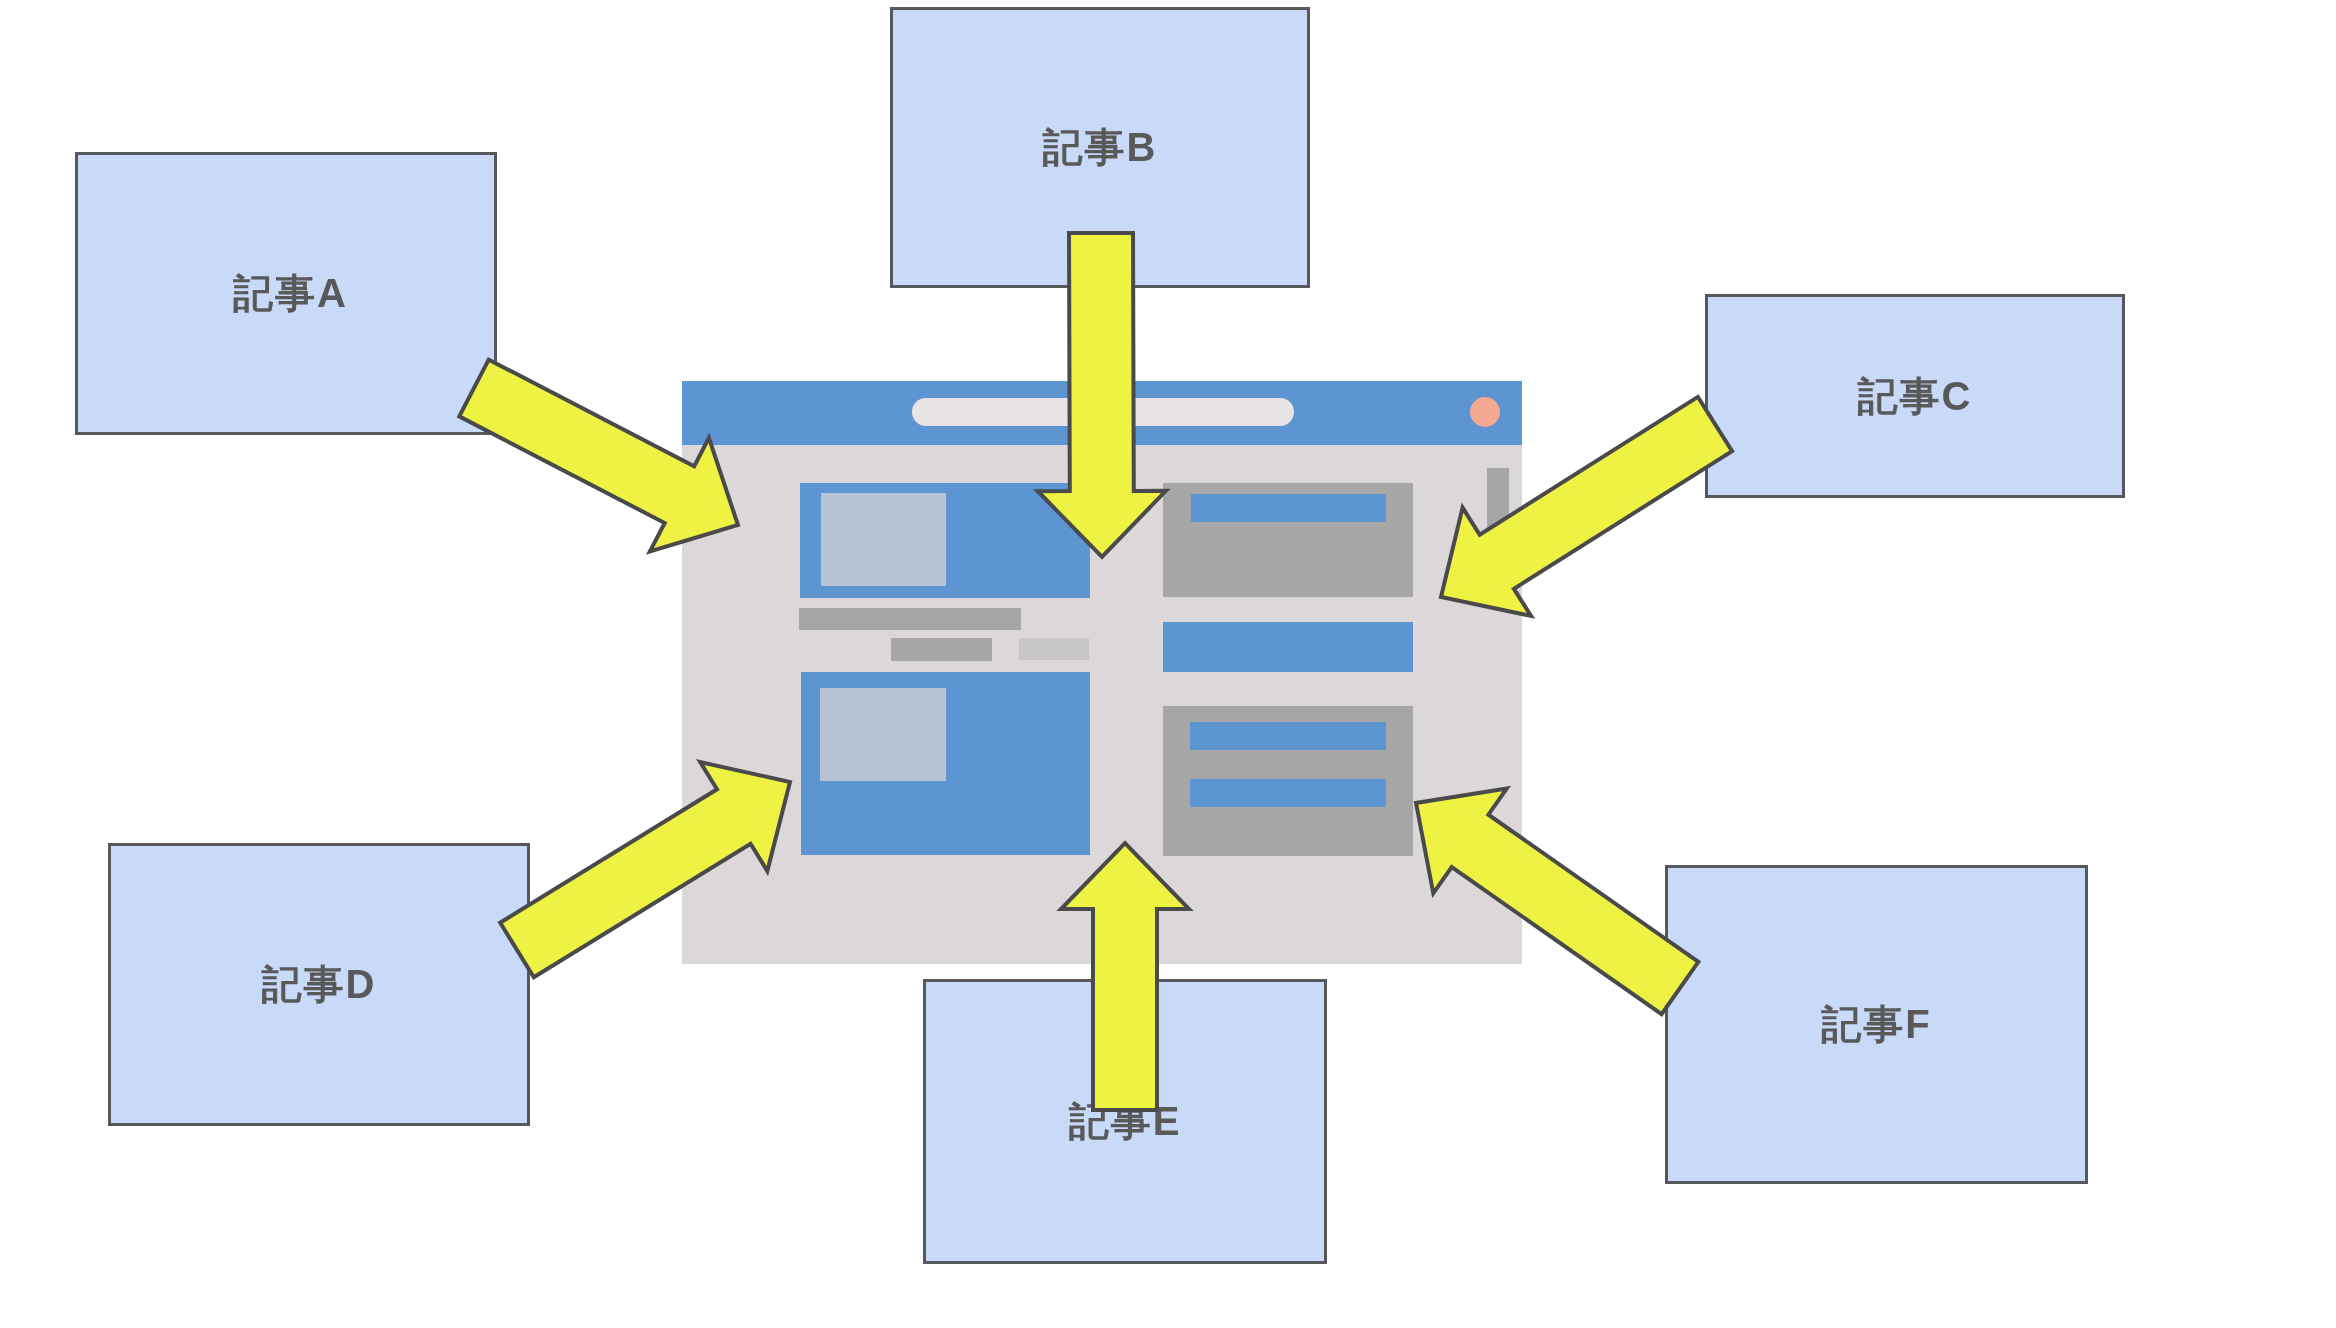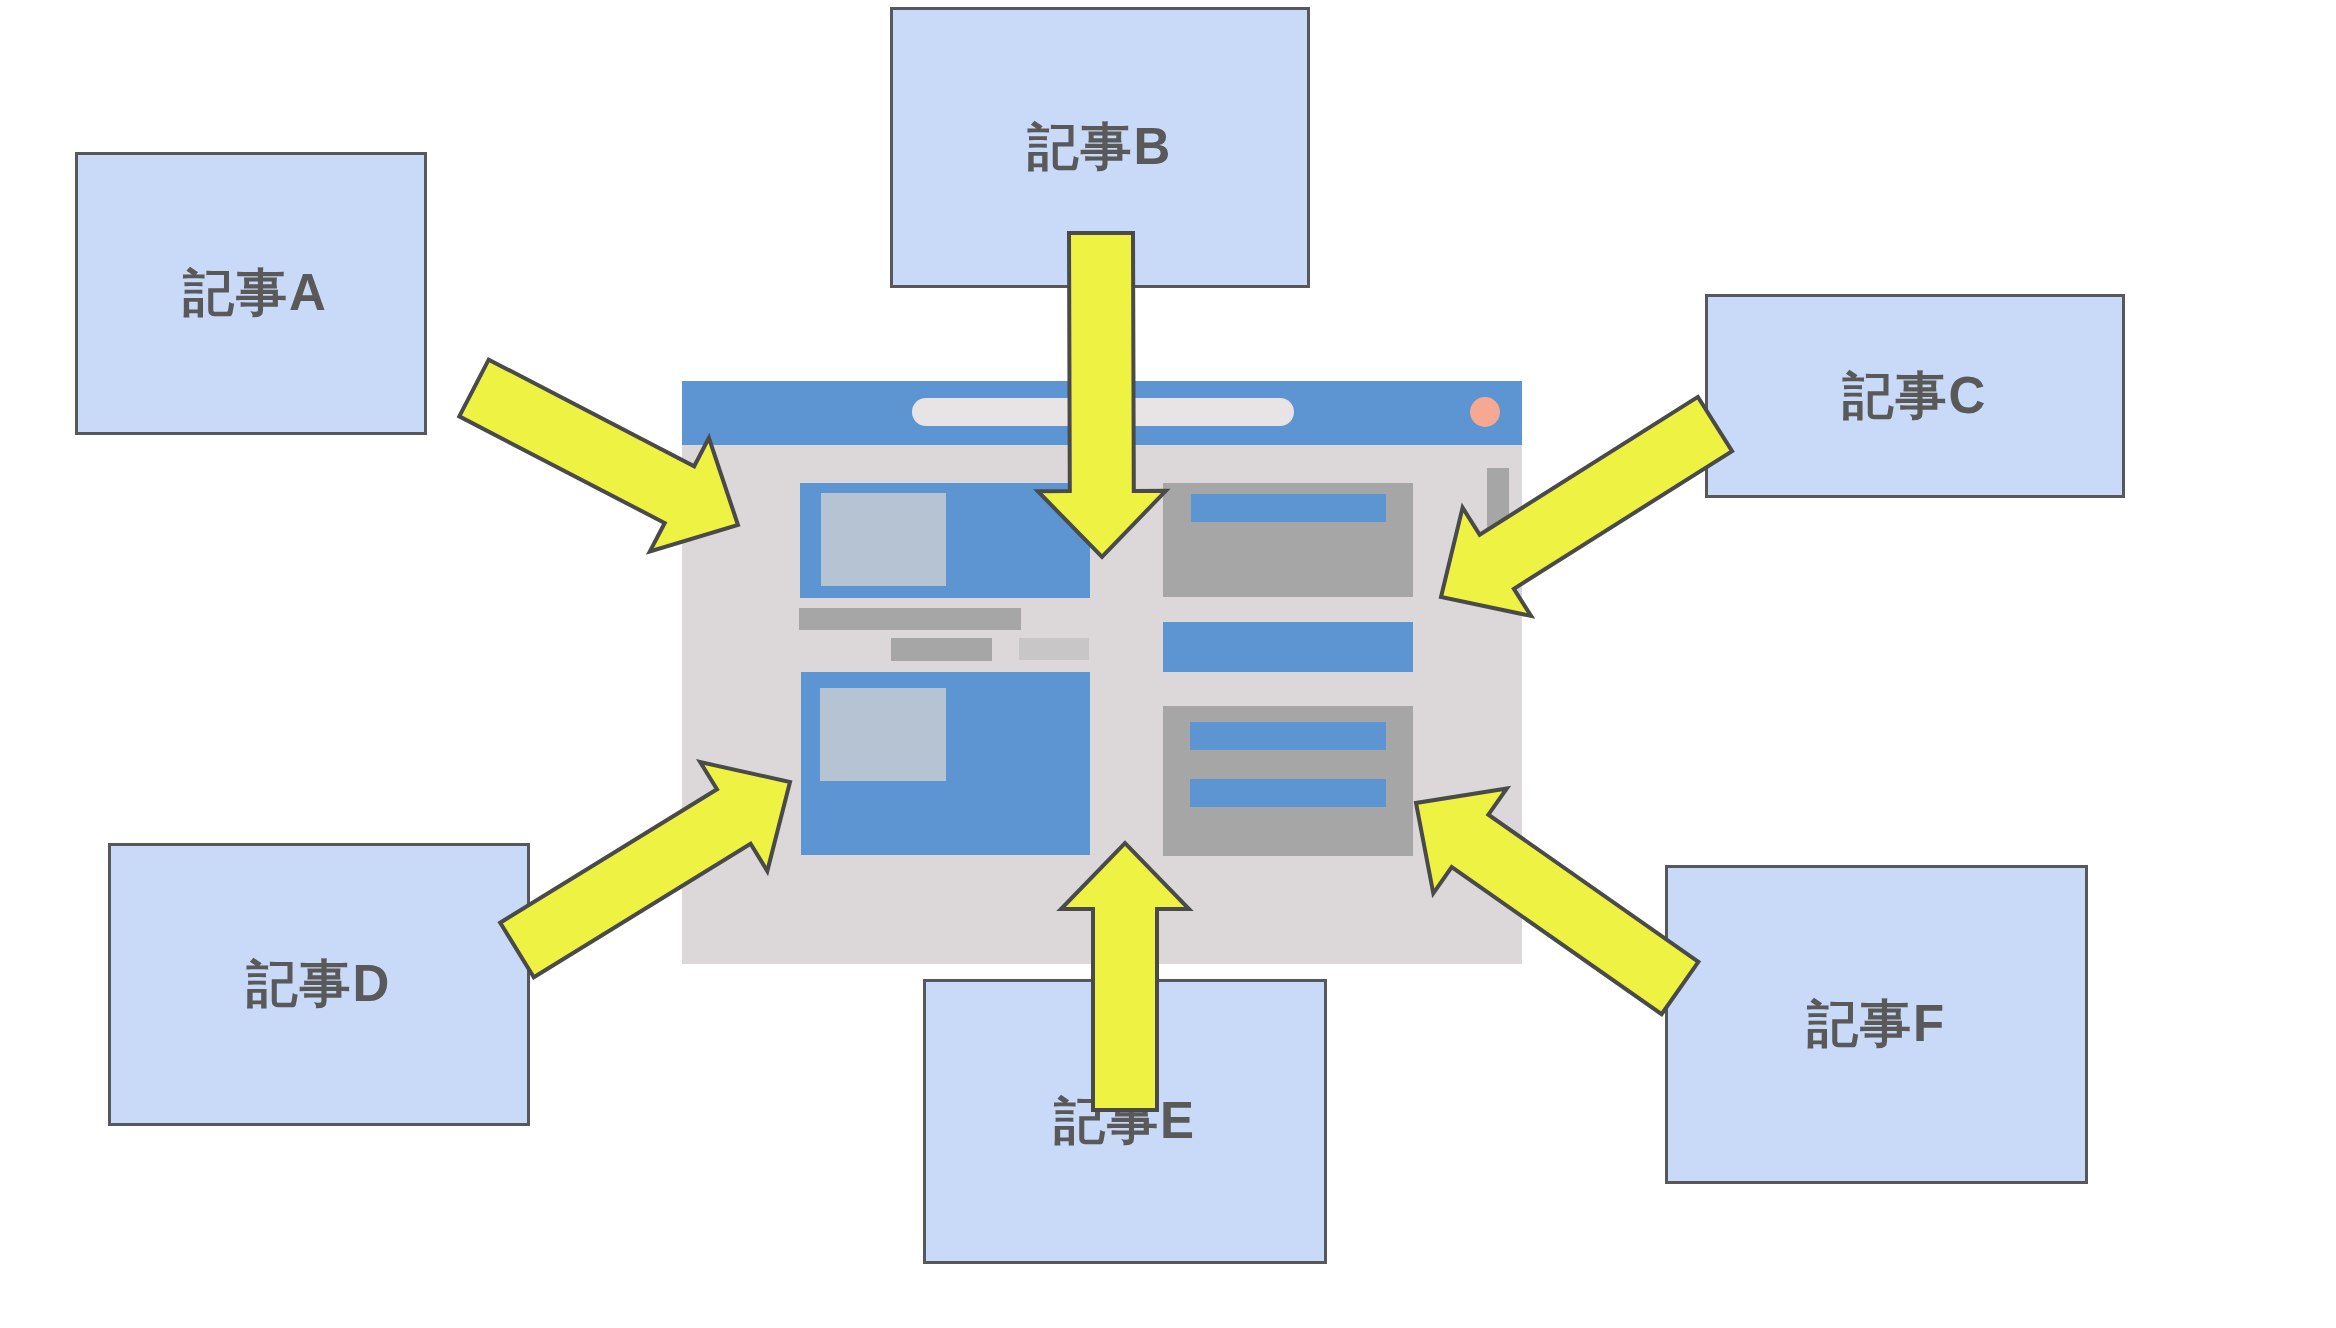--- a/index.html
+++ b/index.html
@@ -13,23 +13,23 @@
   body{background:var(--page-background);font-family:"Liberation Sans","DejaVu Sans",sans-serif;}
   .canvas{position:relative;width:2336px;height:1328px;background:var(--page-background);overflow:hidden;}
 
   
   .article-box{
     position:absolute;background:var(--box-fill);
     border:3px solid var(--box-border);box-sizing:border-box;
     display:flex;align-items:center;justify-content:center;
   }
   .article-box .label{
-    font-size:51px;font-weight:bold;color:var(--label-text);letter-spacing:2px;text-align:right;
+    font-size:40px;font-weight:bold;color:var(--label-text);letter-spacing:2px;text-align:right;
   }
-  .box-a{left:75px;top:152px;width:352px;height:283px;padding-left:9px;}
+  .box-a{left:75px;top:152px;width:422px;height:283px;padding-left:9px;}
   .box-b{left:890px;top:7px;width:420px;height:281px;}
   .box-c{left:1705px;top:294px;width:420px;height:204px;}
   .box-d{left:108px;top:837px;width:422px;height:283px;margin-top:6px;}
   .box-e{left:923px;top:979px;width:404px;height:285px;}
   .box-f{left:1665px;top:865px;width:423px;height:319px;}
 
   
   .browser{position:absolute;left:682px;top:381px;width:840px;height:583px;background:var(--browser-body);}
   .browser *{position:absolute;}
   .titlebar{left:0;top:0;width:840px;height:64px;background:var(--browser-blue);}

